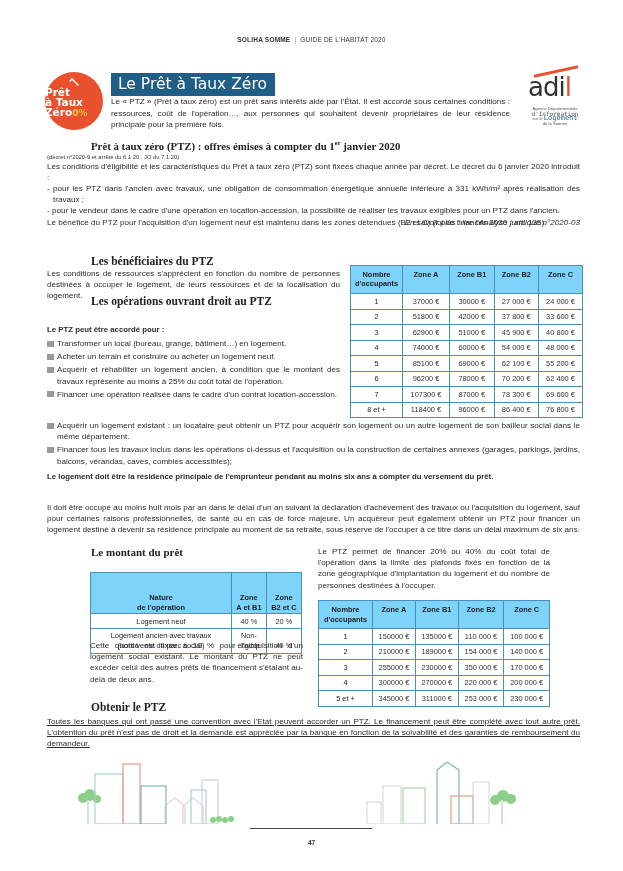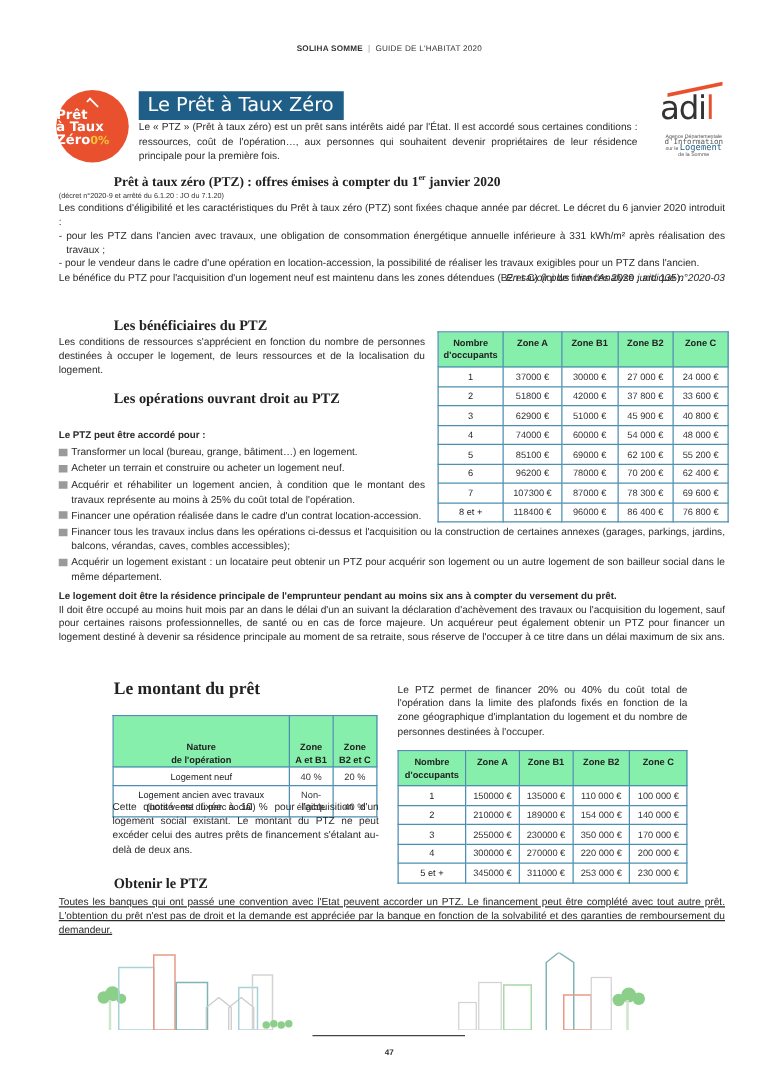--- a/index.html
+++ b/index.html
@@ -32,53 +32,53 @@
 
   #s1 { top: 136px; }
   #s1 .h2 { font-size: 10.8px; line-height: 13px; }
   #s1 .h2 sup { font-size: 6.5px; }
   #s1 .ref { font-size: 5.8px; line-height: 8px; color: #333; }
   #s1 .bl { padding-left: 6px; text-indent: -6px; }
   #s1 .more { text-align: right; font-style: italic; margin-top: -11.2px; }
 
   #s2 { top: 254px; width: 293px; }
   #s2 .h2 { font-size: 11.5px; line-height: 14px; }
-  #s3 { top: 312px; width: 293px; }
+  #s3 { top: 294px; width: 293px; }
   #s3 .h2 { font-size: 11.5px; line-height: 14px; }
   #s3 .lead { font-size: 7.8px; font-weight: bold; line-height: 12px; margin-top: 16px; }
   .bullets .b { position: relative; padding-left: 10px; font-size: 8.1px; line-height: 11.2px; margin-top: 2px; text-align: justify; }
   .bullets .b .sq { position: absolute; left: 0; top: 2.5px; width: 7px; height: 6px; background: #9a9a9a; }
 
   #s3b { top: 418px; }
   #s3b .strong { font-size: 7.8px; font-weight: bold; line-height: 11px; margin-top: 4px; }
-  #s3b .p { margin-top: 0; }
+  #s3b .p { margin-top: 20px; }
 
   table.t { border-collapse: collapse; font-size: 7.4px; position: absolute; }
   table.t th, table.t td { border: 1px solid #4d8fb1; text-align: center; }
-  table.t thead th { background: #86efac; font-weight: bold; color: #222; }
+  table.t thead th { background: #7dd3fc; font-weight: bold; color: #222; }
   table.t tbody td { height: 15.5px; color: #333; }
   table.t td:first-child, table.t th:first-child { color: #222; }
 
   #t1 { left: 350px; top: 265px; width: 233px; border: 1.4px solid #4d8fb1; }
   #t1 thead th { height: 28px; vertical-align: top; padding-top: 4px; }
   #t1 th:nth-child(1) { width: 52px; }
 
   #t2 { left: 90px; top: 572px; width: 212px; border: 1.4px solid #4d8fb1; }
   #t2 thead th { height: 25px; padding-top: 20px; line-height: 10px; }
   #t2 tbody tr:nth-child(1) td { height: 15px; }
   #t2 tbody tr:nth-child(2) td { height: 25px; line-height: 10px; }
   #t2 tbody tr:nth-child(2) td:last-child { vertical-align: bottom; padding-bottom: 2px; }
   #t2 th:nth-child(1) { width: 141px; }
 
   #t3 { left: 318px; top: 600px; width: 232px; border: 1.4px solid #4d8fb1; }
   #t3 thead th { height: 28px; vertical-align: top; padding-top: 4px; line-height: 10px; }
   #t3 th:nth-child(1) { width: 54px; }
 
   #s4 { top: 545px; }
-  #s4 .h2 { font-size: 14px; line-height: 14px; }
+  #s4 .h2 { font-size: 11px; line-height: 14px; }
   #s4-note { position: absolute; left: 90px; top: 640px; width: 213px; }
   #s4-right { position: absolute; left: 318px; top: 546px; width: 232px; }
 
   #s5 { top: 700px; }
   #s5 .h2 { font-size: 11.5px; line-height: 14px; }
   #s5 .p { margin-top: 2px; text-decoration: underline; }
 
   .city { position: absolute; top: 762px; height: 62px; }
   #city-left { left: 75px; width: 160px; }
   #city-right { left: 365px; width: 200px; }
@@ -138,22 +138,22 @@
   <div class="bullets">
     <div class="b"><span class="sq"></span><span>Transformer un local (bureau, grange, bâtiment…) en logement.</span></div>
     <div class="b"><span class="sq"></span><span>Acheter un terrain et construire ou acheter un logement neuf.</span></div>
     <div class="b"><span class="sq"></span><span>Acquérir et réhabiliter un logement ancien, à condition que le montant des travaux représente au moins à 25% du coût total de l'opération.</span></div>
     <div class="b"><span class="sq"></span><span>Financer une opération réalisée dans le cadre d'un contrat location-accession.</span></div>
   </div>
 </div>
 
 <div class="sec" id="s3b">
   <div class="bullets">
+    <div class="b"><span class="sq"></span><span>Acquérir un logement existant : un locataire peut obtenir un PTZ pour acquérir son logement ou un autre logement de son bailleur social dans le même département.</span></div>
     <div class="b"><span class="sq"></span><span>Financer tous les travaux inclus dans les opérations ci-dessus et l'acquisition ou la construction de certaines annexes (garages, parkings, jardins, balcons, vérandas, caves, combles accessibles);</span></div>
-    <div class="b"><span class="sq"></span><span>Acquérir un logement existant : un locataire peut obtenir un PTZ pour acquérir son logement ou un autre logement de son bailleur social dans le même département.</span></div>
   </div>
   <div class="strong">Le logement doit être la résidence principale de l'emprunteur pendant au moins six ans à compter du versement du prêt.</div>
   <p class="p">Il doit être occupé au moins huit mois par an dans le délai d'un an suivant la déclaration d'achèvement des travaux ou l'acquisition du logement, sauf pour certaines raisons professionnelles, de santé ou en cas de force majeure. Un acquéreur peut également obtenir un PTZ pour financer un logement destiné à devenir sa résidence principale au moment de sa retraite, sous réserve de l'occuper à ce titre dans un délai maximum de six ans.</p>
 </div>
 
 <table class="t" id="t1">
   <thead>
     <tr>
       <th>Nombre d'occupants</th>
       <th>Zone A</th>

